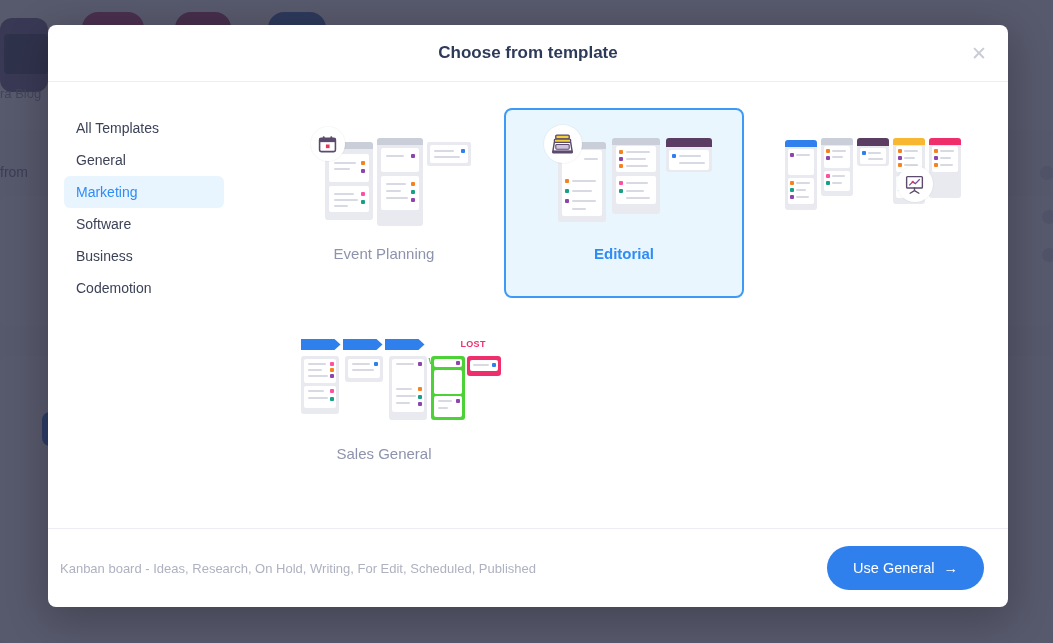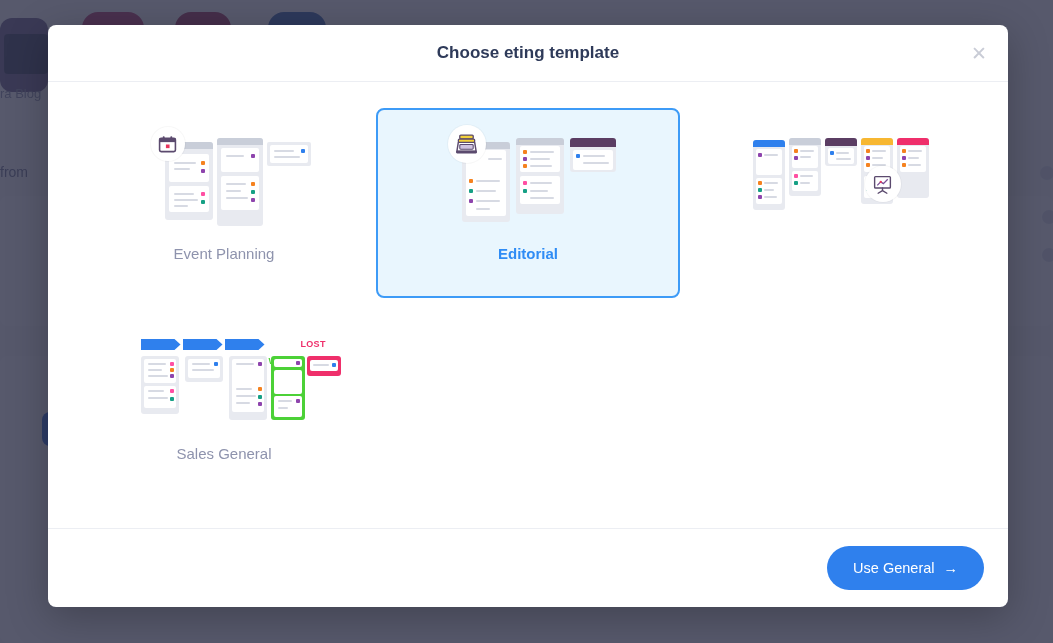--- a/index.html
+++ b/index.html
@@ -312,26 +312,46 @@
   <div class="bg-dot d2"></div>
   <div class="bg-dot d3"></div>
   <div class="bg-btn-blue"></div>
 </div>
 
 <div id="scrim"></div>
 
 <div id="modal">
 
   <div class="modal-header">
-    <div class="modal-title">Choose eting template</div>
+    <div class="modal-title">Choose from template</div>
     <button class="close-btn">✕</button>
   </div>
 
   <div class="modal-body">
 
+    <div class="sidebar">
+      <div class="side-item">
+        <span>All Templates</span>
+      </div>
+      <div class="side-item">
+        <span>General</span>
+      </div>
+      <div class="side-item active">
+        <span>Marketing</span>
+      </div>
+      <div class="side-item">
+        <span>Software</span>
+      </div>
+      <div class="side-item">
+        <span>Business</span>
+      </div>
+      <div class="side-item">
+        <span>Codemotion</span>
+      </div>
+    </div>
 
     <div class="grid-area">
       <div class="grid">
 
         <div class="tcard">
           <div class="thumb">
 
             <div class="col" style="left:28px; top:18px; width:48px; height:78px;">
               <div class="col-head"></div>
             </div>
@@ -595,20 +615,21 @@
           </div>
           <div class="tlabel">Sales General</div>
         </div>
 
       </div>
     </div>
   </div>
 
   <div class="modal-footer">
     <div class="foot-text">
+      <div class="foot-sub">Kanban board - Ideas, Research, On Hold, Writing, For Edit, Scheduled, Published</div>
     </div>
     <button class="use-btn">
       <span>Use General</span>
       <span>→</span>
     </button>
   </div>
 
 </div>
 
 </body></html>

